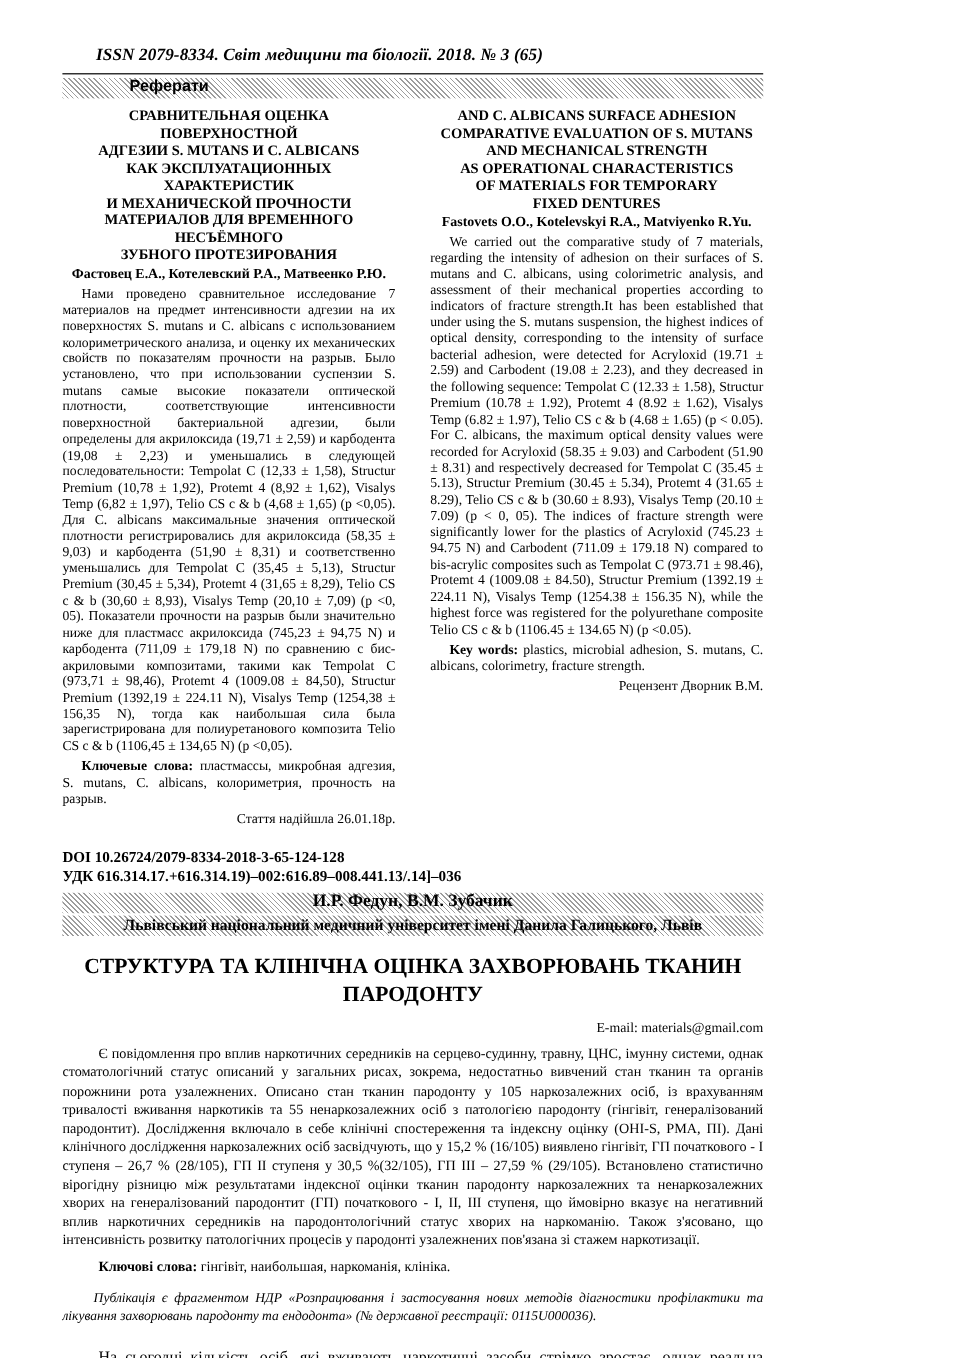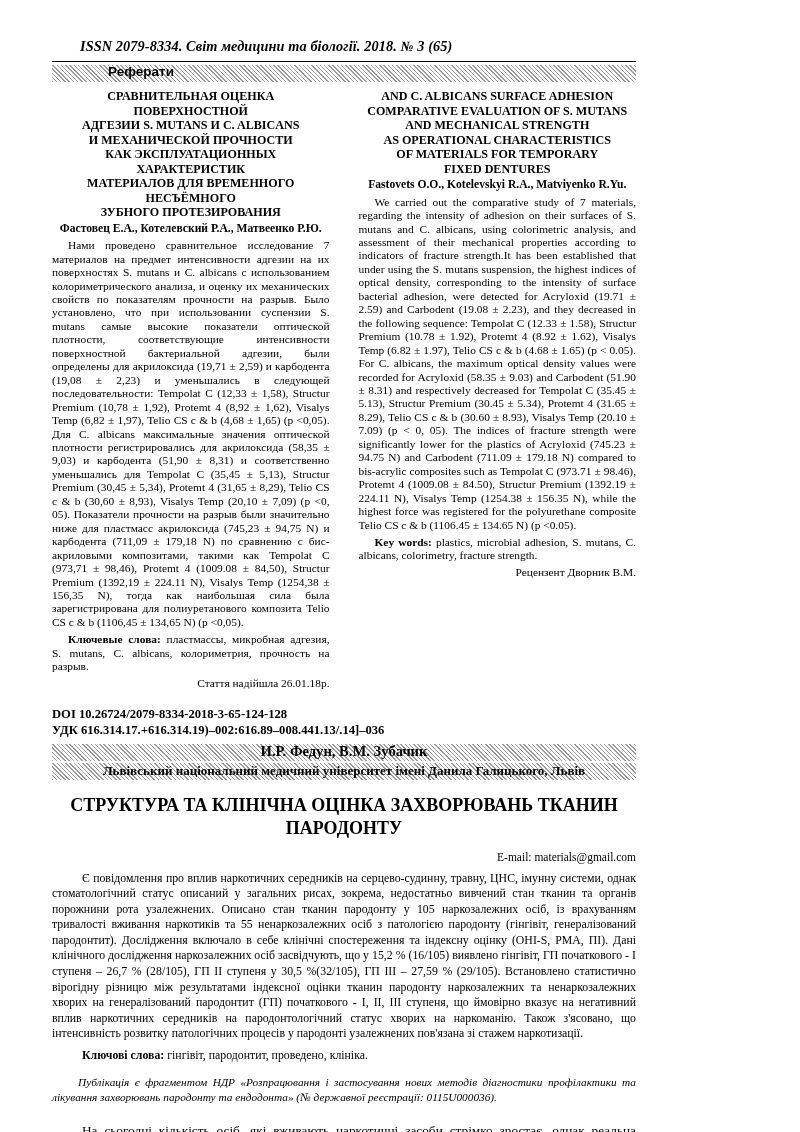--- a/index.html
+++ b/index.html
@@ -186,22 +186,22 @@
       <span class="band-label">Реферати</span>
     </div>
   </div>
 
   <div class="abs">
 
     <div class="abs-col">
       <div class="abs-title">
         <div>СРАВНИТЕЛЬНАЯ ОЦЕНКА ПОВЕРХНОСТНОЙ</div>
         <div>АДГЕЗИИ S. MUTANS И C. ALBICANS</div>
+        <div>КАК ЭКСПЛУАТАЦИОННЫХ ХАРАКТЕРИСТИК</div>
         <div>И МЕХАНИЧЕСКОЙ ПРОЧНОСТИ</div>
-        <div>КАК ЭКСПЛУАТАЦИОННЫХ ХАРАКТЕРИСТИК</div>
         <div>МАТЕРИАЛОВ ДЛЯ ВРЕМЕННОГО НЕСЪЁМНОГО</div>
         <div>ЗУБНОГО ПРОТЕЗИРОВАНИЯ</div>
       </div>
       <div class="abs-authors">Фастовец Е.А., Котелевский Р.А., Матвеенко Р.Ю.</div>
       <div class="abs-body">
         <p>Нами проведено сравнительное исследование 7 материалов на предмет интенсивности адгезии на их поверхностях S. mutans и C. albicans с использованием колориметрического анализа, и оценку их механических свойств по показателям прочности на разрыв. Было установлено, что при использовании суспензии S. mutans самые высокие показатели оптической плотности, соответствующие интенсивности поверхностной бактериальной адгезии, были определены для акрилоксида (19,71 ± 2,59) и карбодента (19,08 ± 2,23) и уменьшались в следующей последовательности: Tempolat C (12,33 ± 1,58), Structur Premium (10,78 ± 1,92), Protemt 4 (8,92 ± 1,62), Visalys Temp (6,82 ± 1,97), Telio CS c &amp; b (4,68 ± 1,65) (р &lt;0,05). Для C. albicans максимальные значения оптической плотности регистрировались для акрилоксида (58,35 ± 9,03) и карбодента (51,90 ± 8,31) и соответственно уменьшались для Tempolat C (35,45 ± 5,13), Structur Premium (30,45 ± 5,34), Protemt 4 (31,65 ± 8,29), Telio CS c &amp; b (30,60 ± 8,93), Visalys Temp (20,10 ± 7,09) (р &lt;0, 05). Показатели прочности на разрыв были значительно ниже для пластмасс акрилоксида (745,23 ± 94,75 N) и карбодента (711,09 ± 179,18 N) по сравнению с бис-акриловыми композитами, такими как Tempolat C (973,71 ± 98,46), Protemt 4 (1009.08 ± 84,50), Structur Premium (1392,19 ± 224.11 N), Visalys Temp (1254,38 ± 156,35 N), тогда как наибольшая сила была зарегистрирована для полиуретанового композита Telio CS c &amp; b (1106,45 ± 134,65 N) (р &lt;0,05).</p>
       </div>
       <div class="kw">
         <b>Ключевые слова:</b>
         <span>пластмассы, микробная адгезия, S. mutans, C. albicans, колориметрия, прочность на разрыв.</span>
@@ -247,21 +247,21 @@
   <div class="art-title">
     <div>СТРУКТУРА ТА КЛІНІЧНА ОЦІНКА ЗАХВОРЮВАНЬ ТКАНИН ПАРОДОНТУ</div>
   </div>
 
   <div class="email">E-mail: materials@gmail.com</div>
 
   <div class="ukr">
     <p>Є повідомлення про вплив наркотичних середників  на серцево-судинну, травну, ЦНС, імунну системи, однак стоматологічний статус описаний у загальних рисах, зокрема, недостатньо вивчений стан тканин та органів порожнини рота узалежнених. Описано стан тканин пародонту у 105 наркозалежних осіб, із врахуванням тривалості вживання наркотиків та 55 ненаркозалежних осіб з патологією пародонту (гінгівіт, генералізований пародонтит). Дослідження включало в себе клінічні спостереження та індексну оцінку (ОНІ-S, PMA, ПІ). Дані клінічного дослідження наркозалежних осіб засвідчують, що у 15,2 % (16/105) виявлено гінгівіт, ГП початкового - І ступеня – 26,7 % (28/105), ГП ІІ ступеня у 30,5 %(32/105), ГП ІІІ – 27,59 % (29/105). Встановлено статистично вірогідну різницю між результатами індексної оцінки тканин пародонту наркозалежних та ненаркозалежних хворих на генералізований пародонтит (ГП) початкового - І, ІІ, ІІІ ступеня, що ймовірно вказує на негативний вплив наркотичних середників на пародонтологічний статус хворих на наркоманію. Також з'ясовано, що інтенсивність розвитку патологічних процесів у пародонті узалежнених пов'язана зі стажем наркотизації.</p>
     <div class="kw2">
       <b>Ключові слова:</b>
-      <span>гінгівіт, пародонтит, проведено, клініка.</span>
+      <span>гінгівіт, наибольшая, наркоманія, клініка.</span>
     </div>
   </div>
 
   <div class="note">Публікація є фрагментом НДР «Розпрацювання і застосування нових методів діагностики профілактики та лікування захворювань пародонту та ендодонта» (№ державної реєстрації: 0115U000036).</div>
 
   <div class="main">
     <p>На сьогодні кількість осіб, які вживають наркотичні засоби стрімко зростає, однак реальна кількість наркозалежних хворих є значно більшою, від зареєстрованих випадків [4,7]. Достатньо багато уваги приділяється загальносоматичним, психо-невротичним порушенням в узалежнених і представлено невеликі кількості інформації в них щодо патології органів порожнини рота [1,3].</p>
   </div>
 
   <div class="footer">

